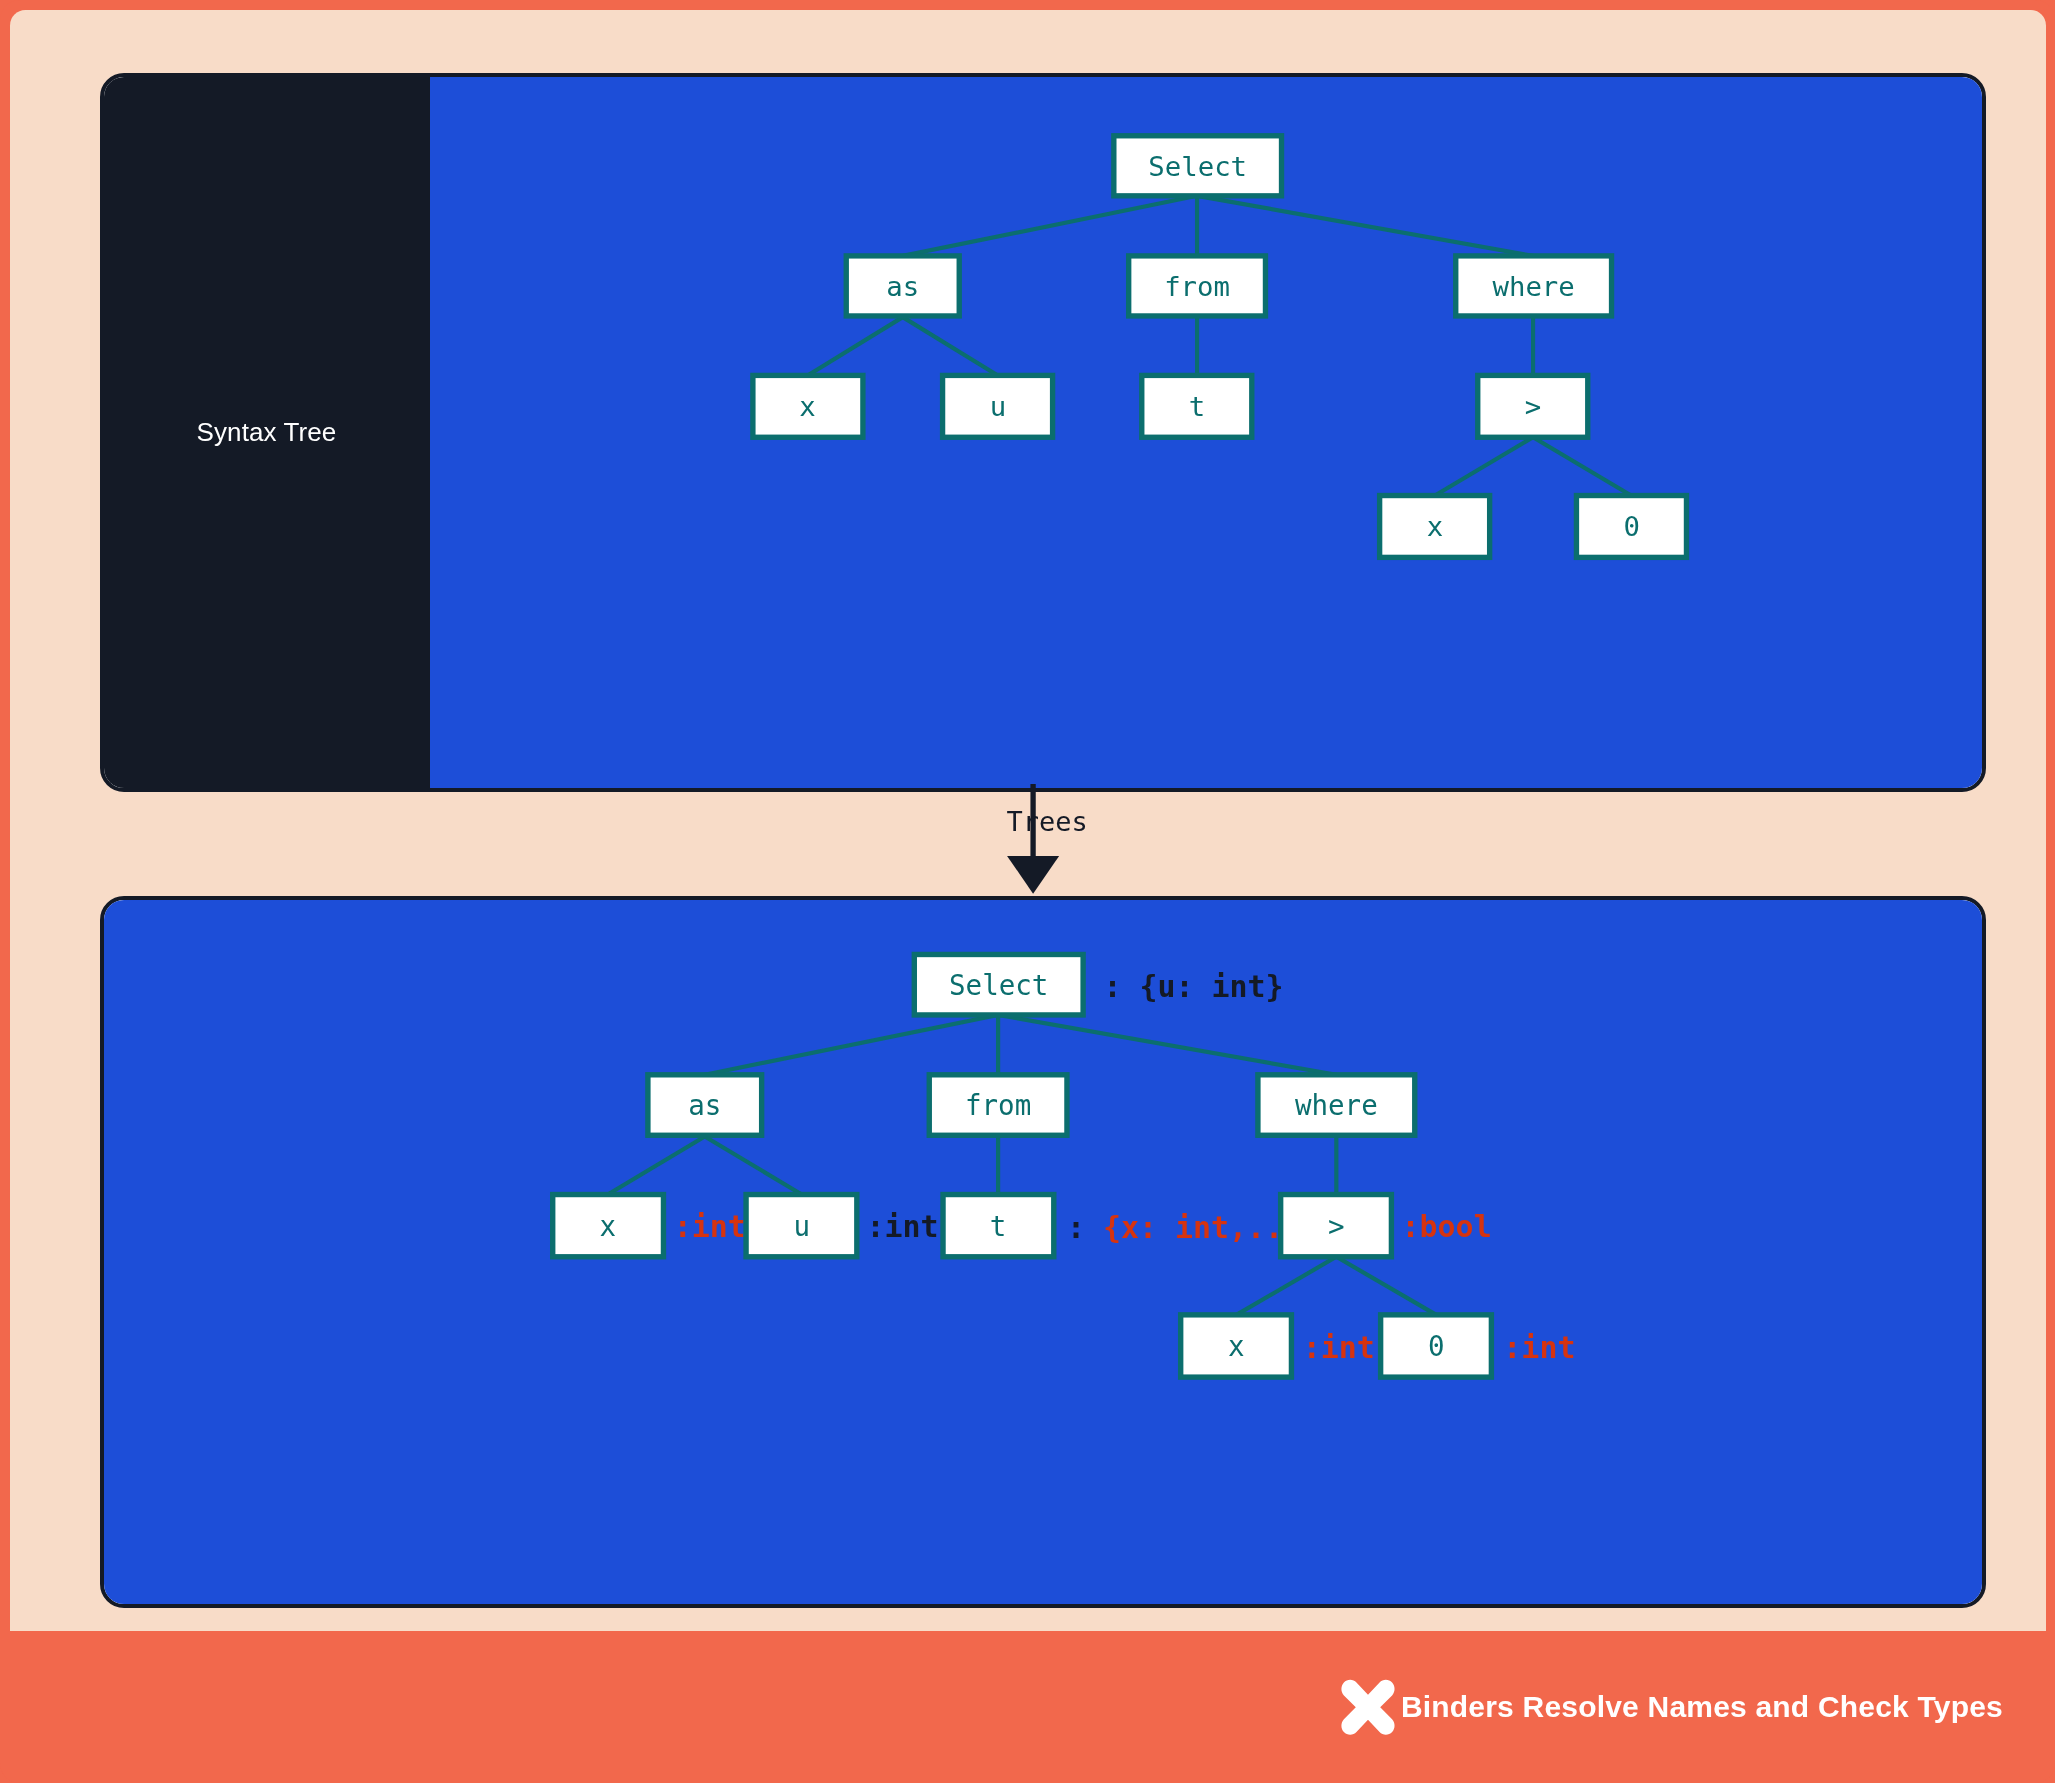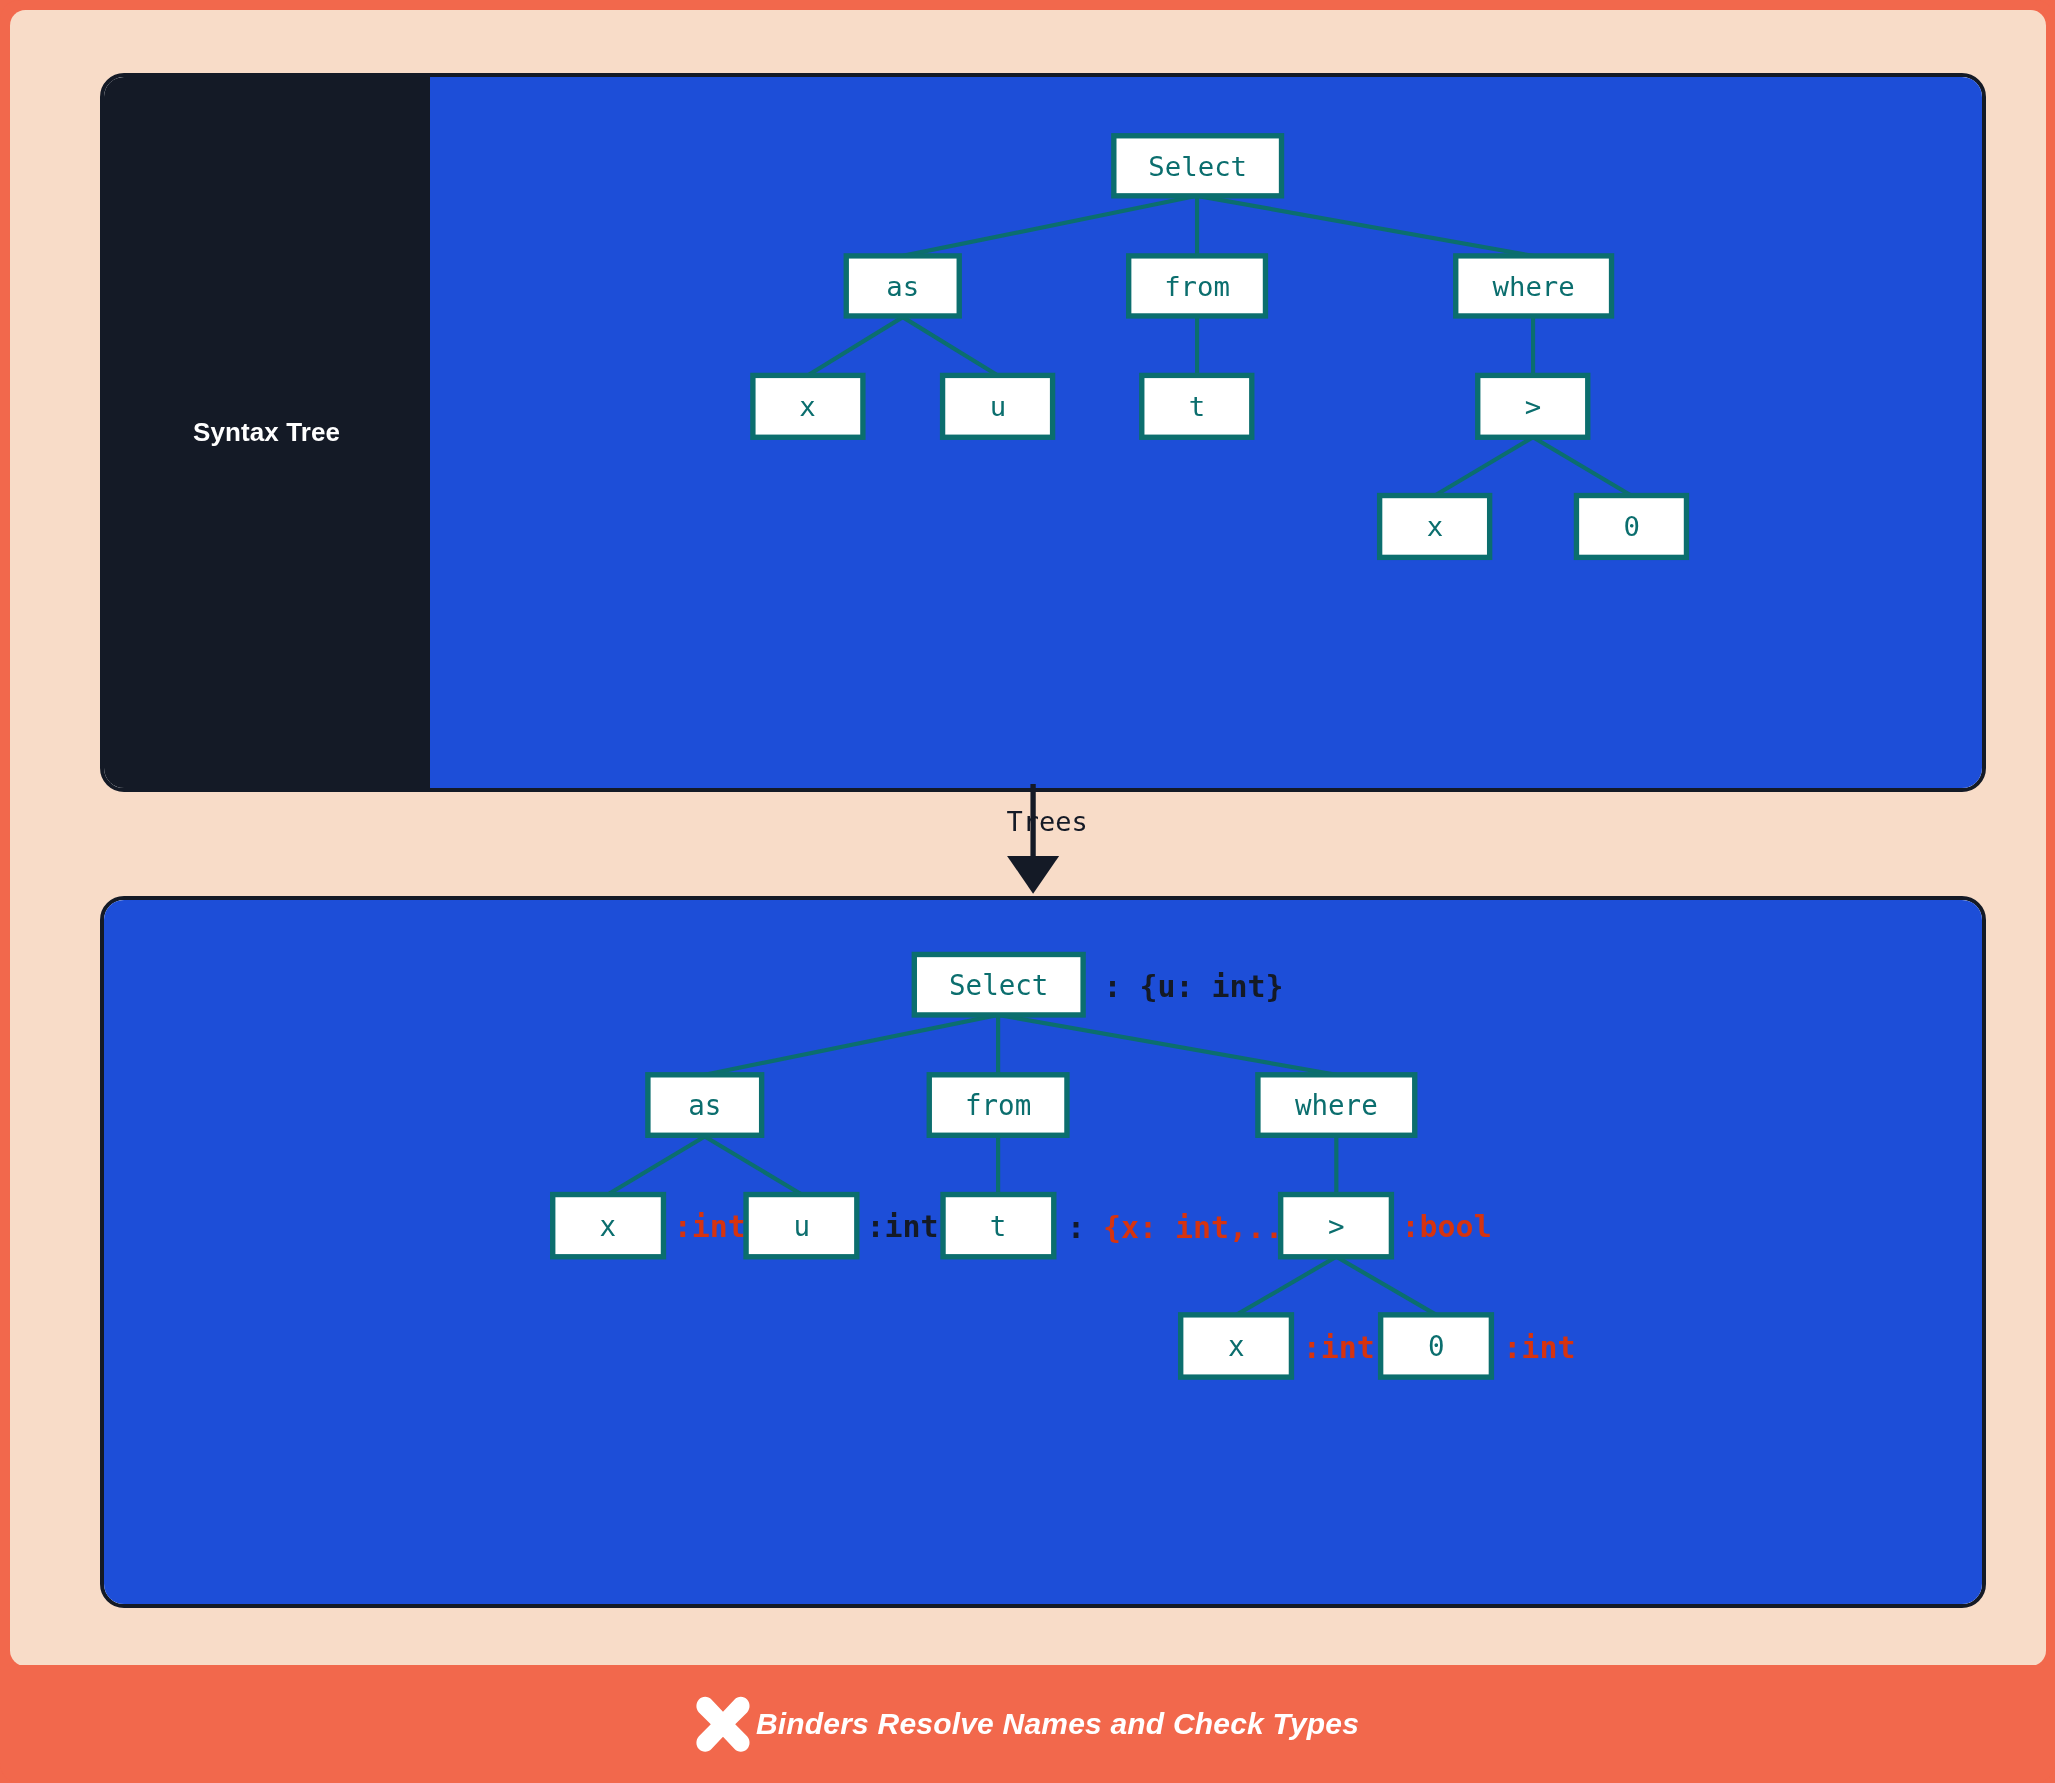--- a/index.html
+++ b/index.html
@@ -39,21 +39,21 @@
   .panel-sidebar{
     width:326px;
     flex:0 0 326px;
     background:#141A26;
     color:#FFFFFF;
     display:flex;
     align-items:center;
     justify-content:center;
     text-align:center;
     font-size:26px;
-    font-weight:bold;
+    font-weight:normal;
     line-height:1.62;
     letter-spacing:0.1px;
   }
   .panel-body{
     position:relative;
     flex:1 1 auto;
     background:#1d4ed8;
   }
   .panel-body svg{display:block;width:100%;height:100%;}
 
@@ -92,28 +92,27 @@
     color:#141A26;
     font-family:"DejaVu Sans Mono","Liberation Mono",monospace;
     font-size:27px;
     white-space:nowrap;
   }
 
   
   .footer{
     position:absolute;
     left:0;right:0;bottom:0;
-    height:118px;
+    height:152px;
     background:#F2684C;
     display:flex;
     align-items:center;
-    justify-content:center;
+    justify-content:flex-end;
     padding:0 52px 0 46px;
     box-sizing:border-box;
-    font-style:italic;
   }
   .logo{width:66px;height:66px;flex:0 0 66px;}
   .footer-caption{
     color:#FFFFFF;
     font-size:30px;
     font-weight:bold;
     letter-spacing:0.2px;
     white-space:nowrap;
   }
 </style>

